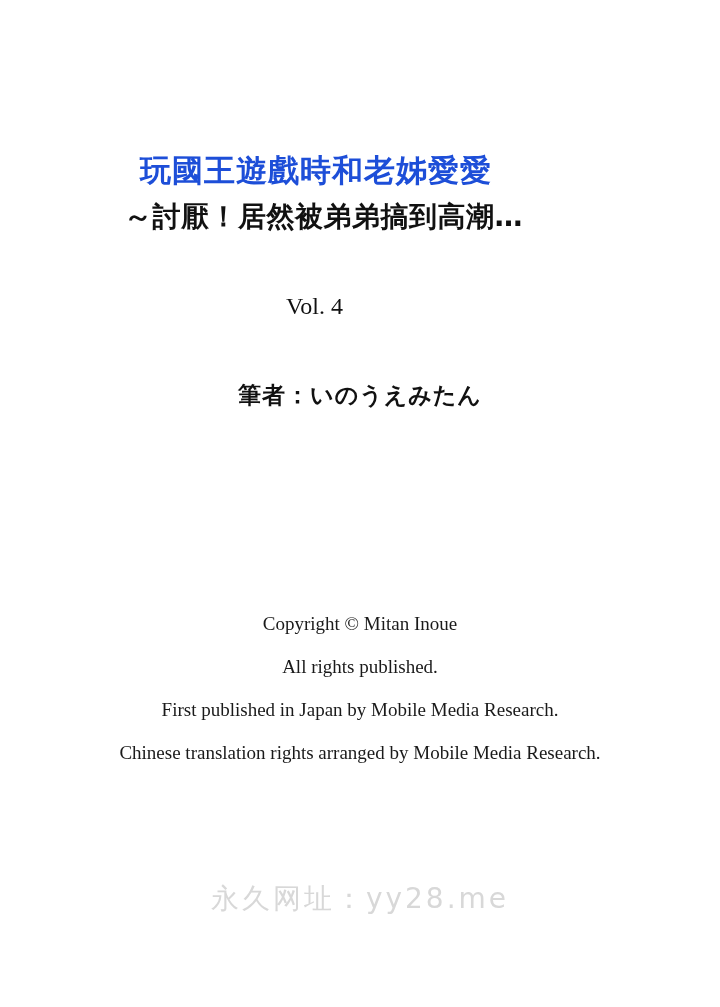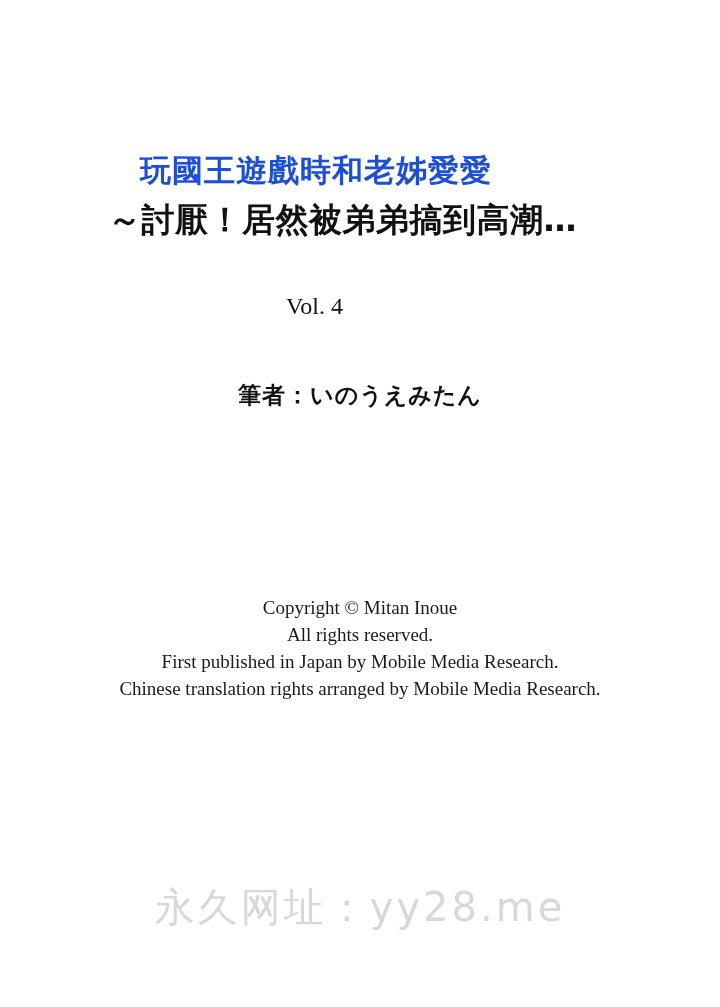--- a/index.html
+++ b/index.html
@@ -37,24 +37,24 @@
     font-size: 31px;
     letter-spacing: 1px;
     line-height: 1.35;
     margin: 0 0 6px 80px;
     color: #1d4ed8;
     white-space: nowrap;
   }
   .title-line-2 {
     font-family: "DejaVu Sans", "Liberation Sans", sans-serif;
     font-weight: bold;
-    font-size: 33px;
+    font-size: 28px;
     letter-spacing: 0.5px;
     line-height: 1.35;
-    margin: 0 0 0 48px;
+    margin: 0 0 0 64px;
     color: #111111;
     white-space: nowrap;
   }
 
   .volume {
     position: absolute;
     top: 293px;
     left: 0;
     width: 629px;
     text-align: center;
@@ -82,32 +82,32 @@
     top: 595px;
     left: 0;
     width: 720px;
     text-align: center;
     font-family: "Liberation Serif", "DejaVu Serif", serif;
     font-size: 19px;
     line-height: 1.42;
     color: #1a1a1a;
   }
   .copyright div {
-    margin: 0;
+    margin: 16px;
     padding: 0;
   }
 
   .watermark {
     position: absolute;
     top: 880px;
     left: 0;
     width: 720px;
     text-align: center;
     font-family: "DejaVu Sans", "Liberation Sans", sans-serif;
-    font-size: 40px;
+    font-size: 28px;
     letter-spacing: 3px;
     color: #d8d8d8;
     user-select: none;
     white-space: nowrap;
   }
 </style>
 </head>
 <body>
 
 <div class="page">
@@ -116,20 +116,20 @@
     <div class="title-line-1">玩國王遊戲時和老姊愛愛</div>
     <div class="title-line-2">～討厭！居然被弟弟搞到高潮…</div>
   </div>
 
   <div class="volume">Vol. 4</div>
 
   <div class="author">筆者：いのうえみたん</div>
 
   <div class="copyright">
     <div>Copyright © Mitan Inoue</div>
-    <div>All rights reserved.</div>
+    <div>All rights published.</div>
     <div>First published in Japan by Mobile Media Research.</div>
     <div>Chinese translation rights arranged by Mobile Media Research.</div>
   </div>
 
   <div class="watermark">永久网址：yy28.me</div>
 
 </div>
 
 </body></html>

